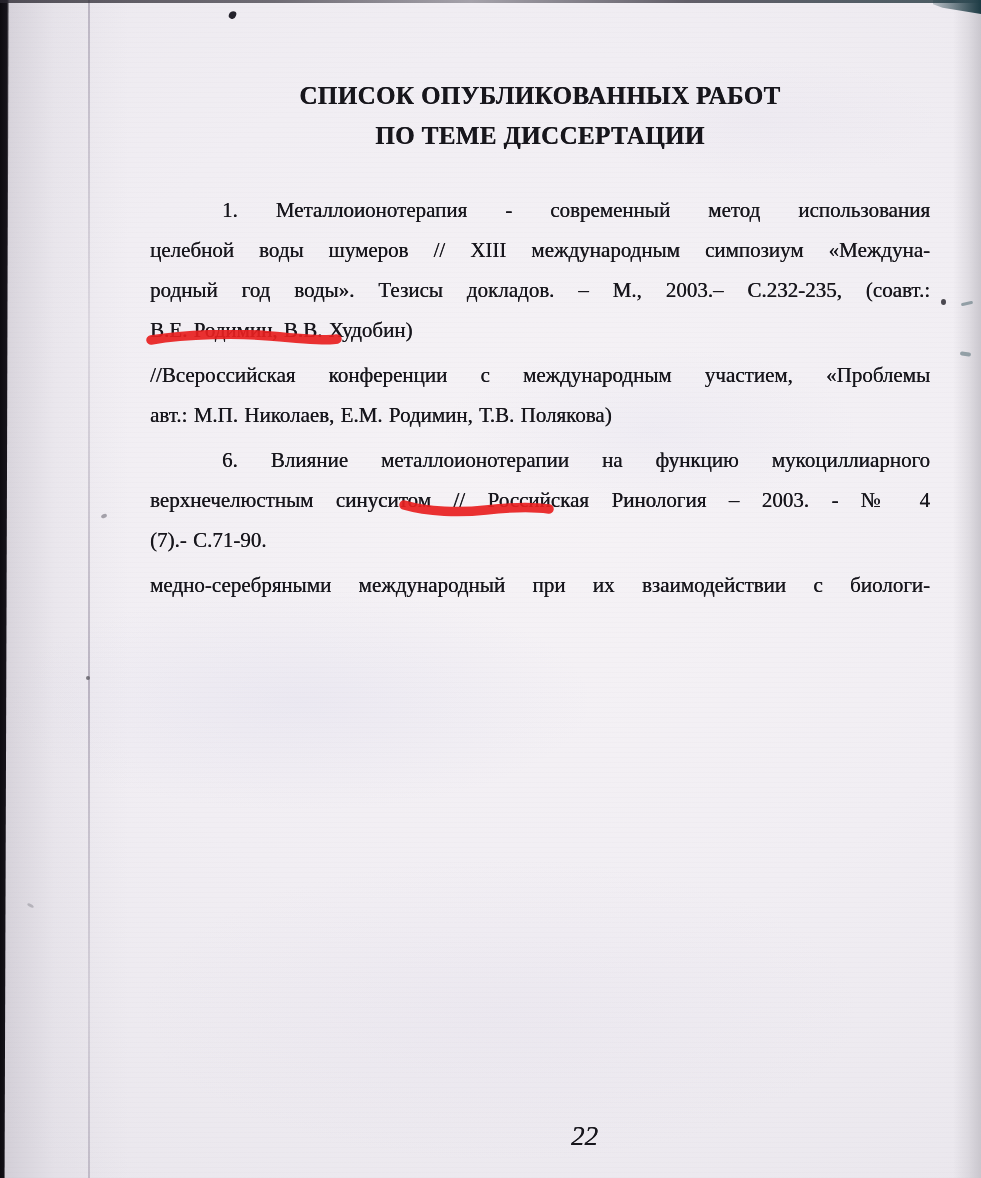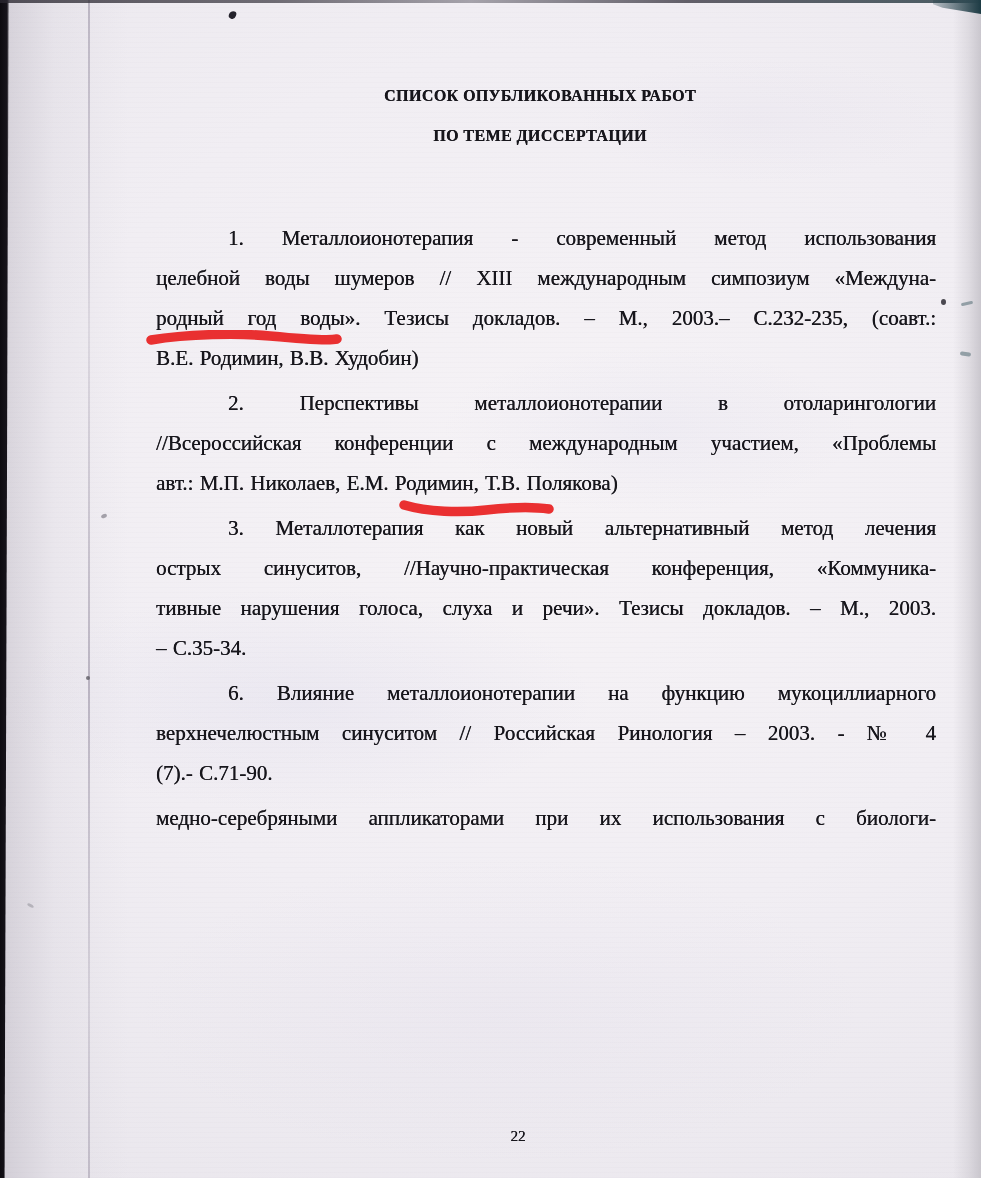--- a/index.html
+++ b/index.html
@@ -37,30 +37,30 @@
   .speck-a{left:229px;top:11px;width:7px;height:8px;background:#24222b;transform:rotate(20deg);border-radius:60% 40% 55% 45%;}
   .speck-b{left:941px;top:299px;width:5px;height:6px;background:#4a4850;}
   .speck-c{left:86px;top:676px;width:4px;height:4px;background:#5d5a63;opacity:.8;}
   .speck-d{left:101px;top:514px;width:6px;height:4px;background:#8a8790;opacity:.75;transform:rotate(-25deg);}
   .speck-e{left:27px;top:904px;width:7px;height:3px;background:#9a97a0;opacity:.6;transform:rotate(30deg);}
   .tick{position:absolute;background:#7e8e96;opacity:.8;}
   .tick-a{right:8px;top:302px;width:12px;height:3px;transform:rotate(-12deg);border-radius:2px;}
   .tick-b{right:10px;top:352px;width:11px;height:4px;transform:rotate(8deg);border-radius:2px;}
   
   .title{position:absolute;left:150px;top:76px;width:780px;text-align:center;
-    font-weight:bold;font-size:16px;line-height:40px;letter-spacing:.4px;
+    font-weight:bold;font-size:25px;line-height:40px;letter-spacing:.4px;
     text-shadow:.3px 0 0 currentColor;}
-  .refs{position:absolute;left:156px;top:190px;width:780px;font-size:21px;
-    text-shadow:.3px 0 0 currentColor;word-spacing:1px;margin-top:28px;}
+  .refs{position:absolute;left:150px;top:190px;width:780px;font-size:21px;
+    text-shadow:.3px 0 0 currentColor;word-spacing:1px;}
   .ref-item + .ref-item{margin-top:5px;}
   .line{height:40px;line-height:40px;text-align:justify;text-align-last:justify;white-space:normal;}
   .line.last{text-align-last:left;}
   .line.indent{text-indent:72px;}
-  .page-num{position:absolute;left:438px;top:1116px;width:160px;text-align:center;
-    font-size:15px;line-height:40px;text-shadow:.3px 0 0 currentColor;}
+  .page-num{position:absolute;left:438px;top:1116px;width:160px;text-align:right;
+    font-size:27px;line-height:40px;text-shadow:.3px 0 0 currentColor;font-style:italic;}
   .marker{position:absolute;pointer-events:none;}
 </style>
 </head>
 <body>
 
 <div class="scan">
 
   <div class="texture"></div>
   <div class="gutter"></div>
   <div class="crease"></div>
@@ -83,37 +83,30 @@
   </div>
 
   <div class="refs">
       <div class="ref-item">
         <div class="line indent">1. Металлоионотерапия - современный метод использования</div>
         <div class="line">целебной воды шумеров // XIII международным симпозиум «Междуна-</div>
         <div class="line">родный год воды». Тезисы докладов. – М., 2003.– С.232-235, (соавт.:</div>
         <div class="line last">В.Е. Родимин, В.В. Худобин)</div>
       </div>
       <div class="ref-item">
-        <div class="line indent">2. Перспективы металлоионотерапии в отоларингологии</div>
         <div class="line">//Всероссийская конференции с международным участием, «Проблемы</div>
         <div class="line last">авт.: М.П. Николаев, Е.М. Родимин, Т.В. Полякова)</div>
-      </div>
-      <div class="ref-item">
-        <div class="line indent">3. Металлотерапия как новый альтернативный метод лечения</div>
-        <div class="line">острых синуситов, //Научно-практическая конференция, «Коммуника-</div>
-        <div class="line">тивные нарушения голоса, слуха и речи». Тезисы докладов. – М., 2003.</div>
-        <div class="line last">– С.35-34.</div>
       </div>
       <div class="ref-item">
         <div class="line indent">6. Влияние металлоионотерапии на функцию мукоциллиарного</div>
         <div class="line">верхнечелюстным синуситом // Российская Ринология – 2003. - № 4</div>
         <div class="line last">(7).- С.71-90.</div>
       </div>
       <div class="ref-item">
-        <div class="line">медно-серебряными аппликаторами при их использования с биологи-</div>
+        <div class="line">медно-серебряными международный при их взаимодействии с биологи-</div>
       </div>
     </div>
 
   <svg class="marker" style="left:146px;top:330px;" width="198" height="20" viewBox="0 0 198 20">
     <path d="M5,10 C42,4 92,3 124,6 S182,11 191,9" fill="none" stroke="#e8201f" stroke-width="9.5" stroke-linecap="round" opacity="0.92"></path>
   </svg>
   <svg class="marker" style="left:398px;top:498px;" width="160" height="22" viewBox="0 0 160 22">
     <path d="M6,7 C30,14 62,15 88,12 S138,9 151,11" fill="none" stroke="#e8201f" stroke-width="9.5" stroke-linecap="round" opacity="0.92"></path>
   </svg>
 

